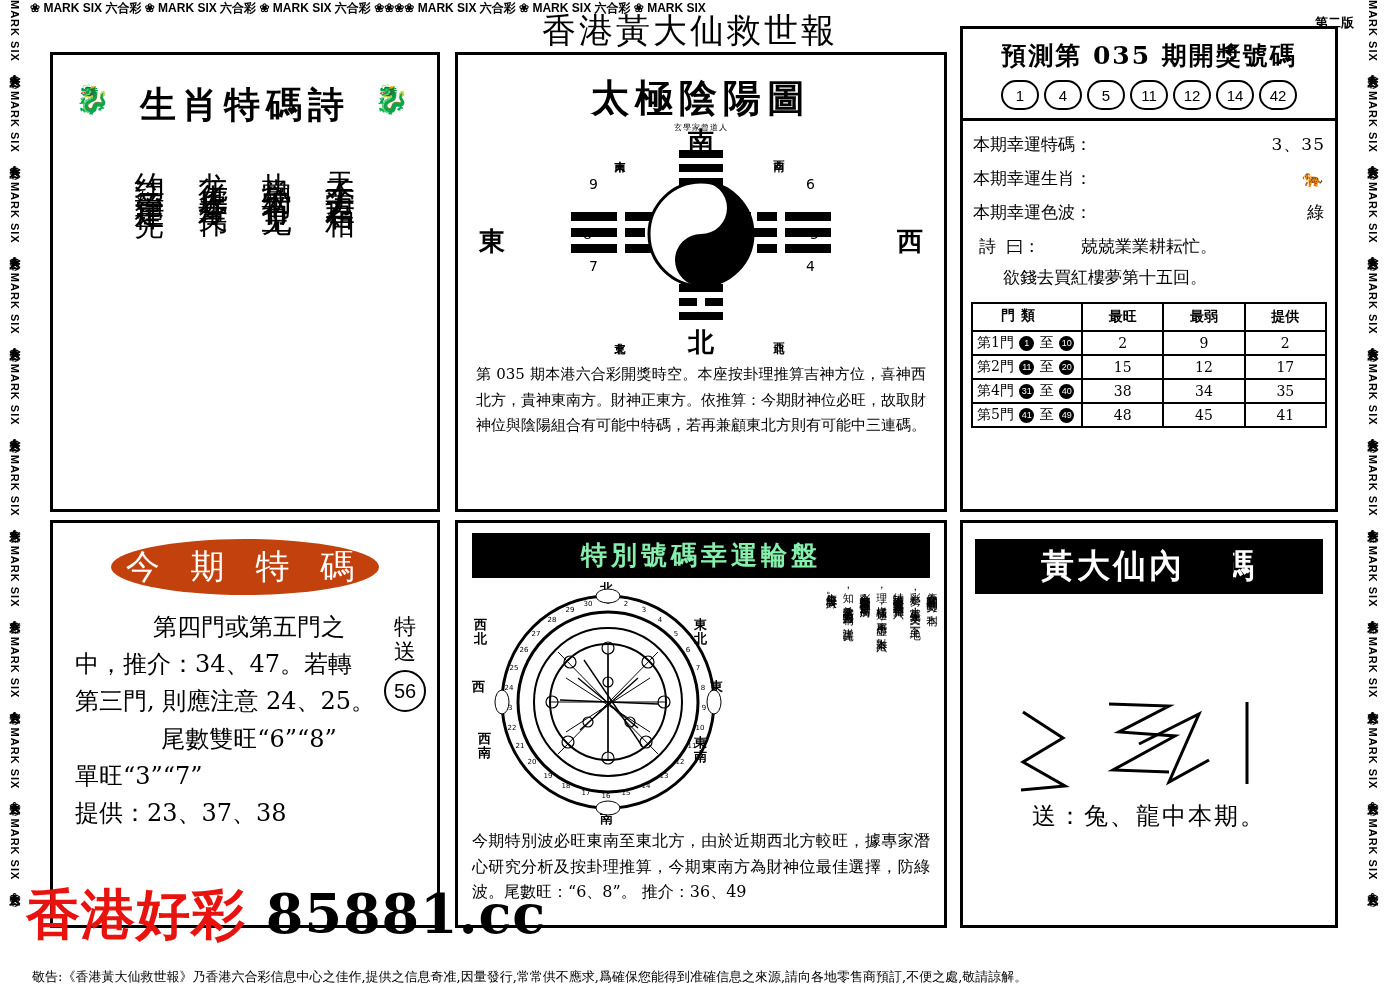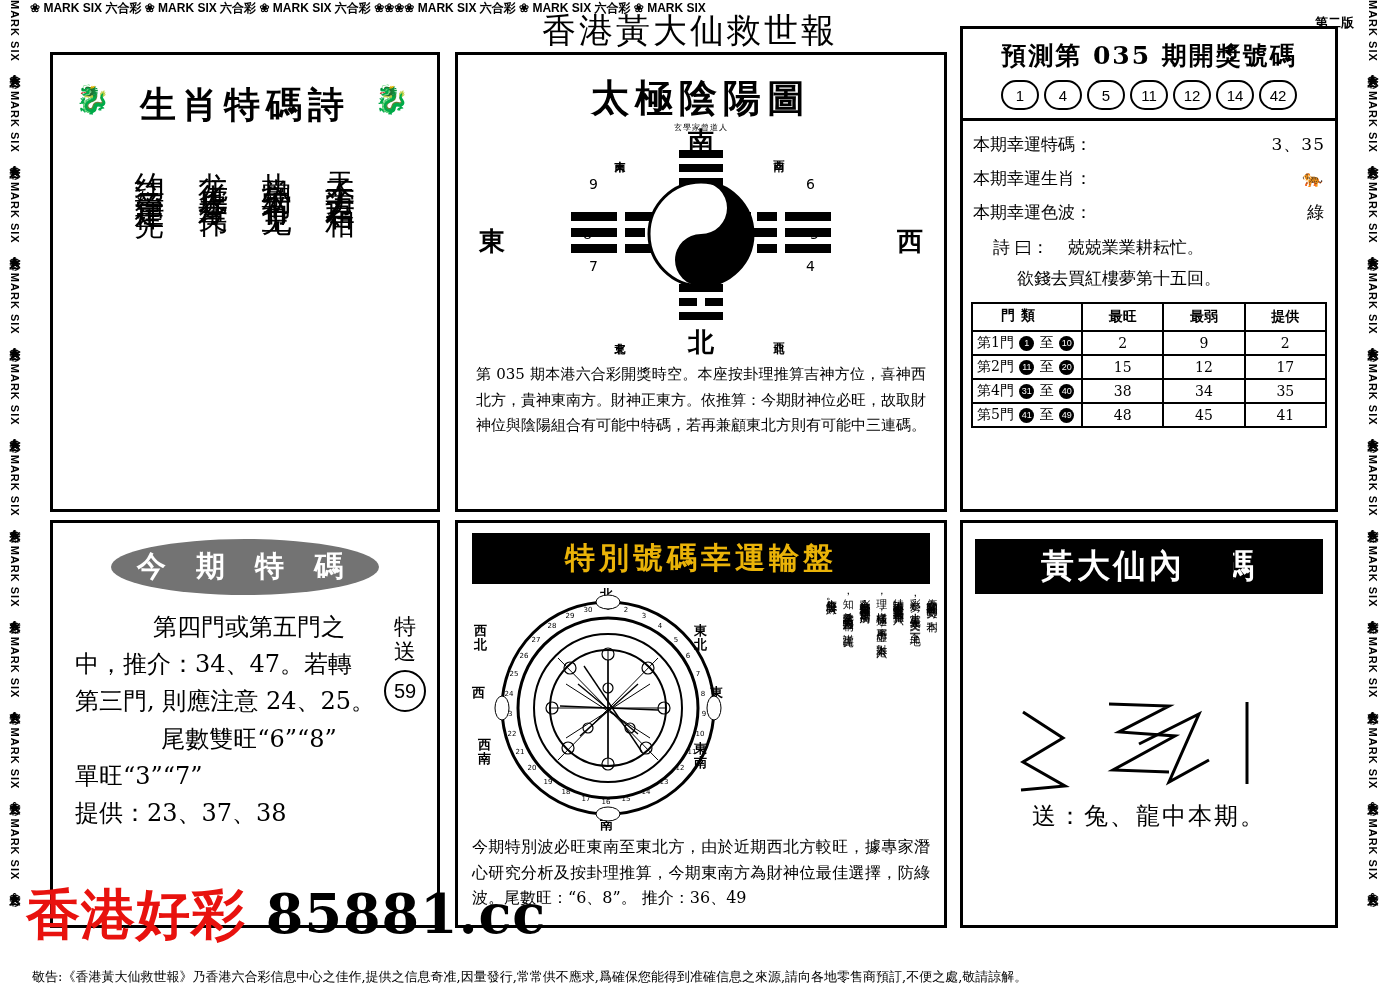--- a/index.html
+++ b/index.html
@@ -89,24 +89,24 @@
     font-family:"DejaVu Serif", serif;
     letter-spacing:6px;
     height:320px;
   }
 
   
   #box-special { left:50px; top:520px; width:390px; height:408px; }
   .oval {
     margin:16px auto 0;
     width:268px; height:56px;
-    background:#737373; color:#fff;
+    background:#c2410c; color:#fff;
     border-radius:50%;
     display:flex; align-items:center; justify-content:center;
-    font-size:29px; font-weight:bold; letter-spacing:10px;
+    font-size:34px; font-weight:normal; letter-spacing:10px;
     font-family:"DejaVu Serif", serif;
   }
   .special-lines {
     margin-top:14px;
     font-size:24px;
     font-family:"DejaVu Serif", serif;
     line-height:1.55;
     padding:0 14px 0 22px;
     text-align:left;
   }
@@ -158,23 +158,23 @@
     font-size:15px; line-height:1.7;
     padding:6px 18px 0 18px;
     font-family:"DejaVu Serif", serif;
     text-align:justify;
   }
 
   
   #box-wheel { left:455px; top:520px; width:492px; height:408px; }
   .blackbar {
     margin:10px 14px 0;
-    background:#000; color:#eab308;
+    background:#000; color:#86efac;
     text-align:center;
-    font-size:30px; font-weight:bold;
+    font-size:26px; font-weight:bold;
     letter-spacing:4px;
     padding:5px 0;
     font-family:"DejaVu Serif", serif;
   }
   .wheel-area { position:relative; height:250px; }
   .wheel-svg { position:absolute; left:30px; top:4px; }
   .wheel-dir { position:absolute; font-size:13px; font-weight:bold; font-family:"DejaVu Serif", serif; }
   .sidecol {
     position:absolute; right:6px; top:6px;
     display:flex; flex-direction:row-reverse; gap:3px;
@@ -206,21 +206,21 @@
   .ball {
     width:38px; height:30px; border:2px solid #000; border-radius:16px;
     display:flex; align-items:center; justify-content:center;
     font-size:15px; font-family:"Liberation Sans", sans-serif;
   }
   .hr { border-top:3px solid #000; margin:8px 0 0; }
   .luck-rows { padding:6px 10px 0 10px; font-family:"DejaVu Serif", serif; }
   .luck-row { display:flex; font-size:17px; line-height:2.0; }
   .luck-row .lbl { width:170px; }
   .luck-row .val { flex:1; text-align:right; letter-spacing:1px; }
-  .poem2 { font-size:17px; line-height:1.8; padding:4px 24px 0; font-family:Liberation Sans, sans-serif; }
+  .poem2 { font-size:17px; line-height:1.8; padding:4px 10px 0; font-family:Liberation Mono, monospace; }
   .poem2 .r1 { padding-left:6px; }
   .poem2 .r2 { padding-left:30px; }
   table.gates {
     width:356px; margin:8px auto 0;
     border-collapse:collapse;
     font-family:"DejaVu Serif", serif;
     font-size:14px;
   }
   table.gates th, table.gates td {
     border:2px solid #000;
@@ -314,21 +314,21 @@
       <div class="poem-col">龙行虎步夸英伟，</div>
       <div class="poem-col">约法三章定律宪。</div>
     </div>
   </div>
 
   <div class="box" id="box-special">
     <div class="oval">今 期 特 碼</div>
     <div class="txsong">
       <span class="ch">特</span>
       <span class="ch">送</span>
-      <span class="circ39">59</span>
+      <span class="circ39">56</span>
     </div>
     <div class="special-lines">
       <div class="ctr">第四門或第五門之</div>
       <div>中，推介：34、47。若轉</div>
       <div>第三門, 則應注意 24、25。</div>
       <div class="ctr">尾數雙旺“6”“8”</div>
       <div>單旺“3”“7”</div>
       <div>提供：23、37、38</div>
     </div>
   </div>

